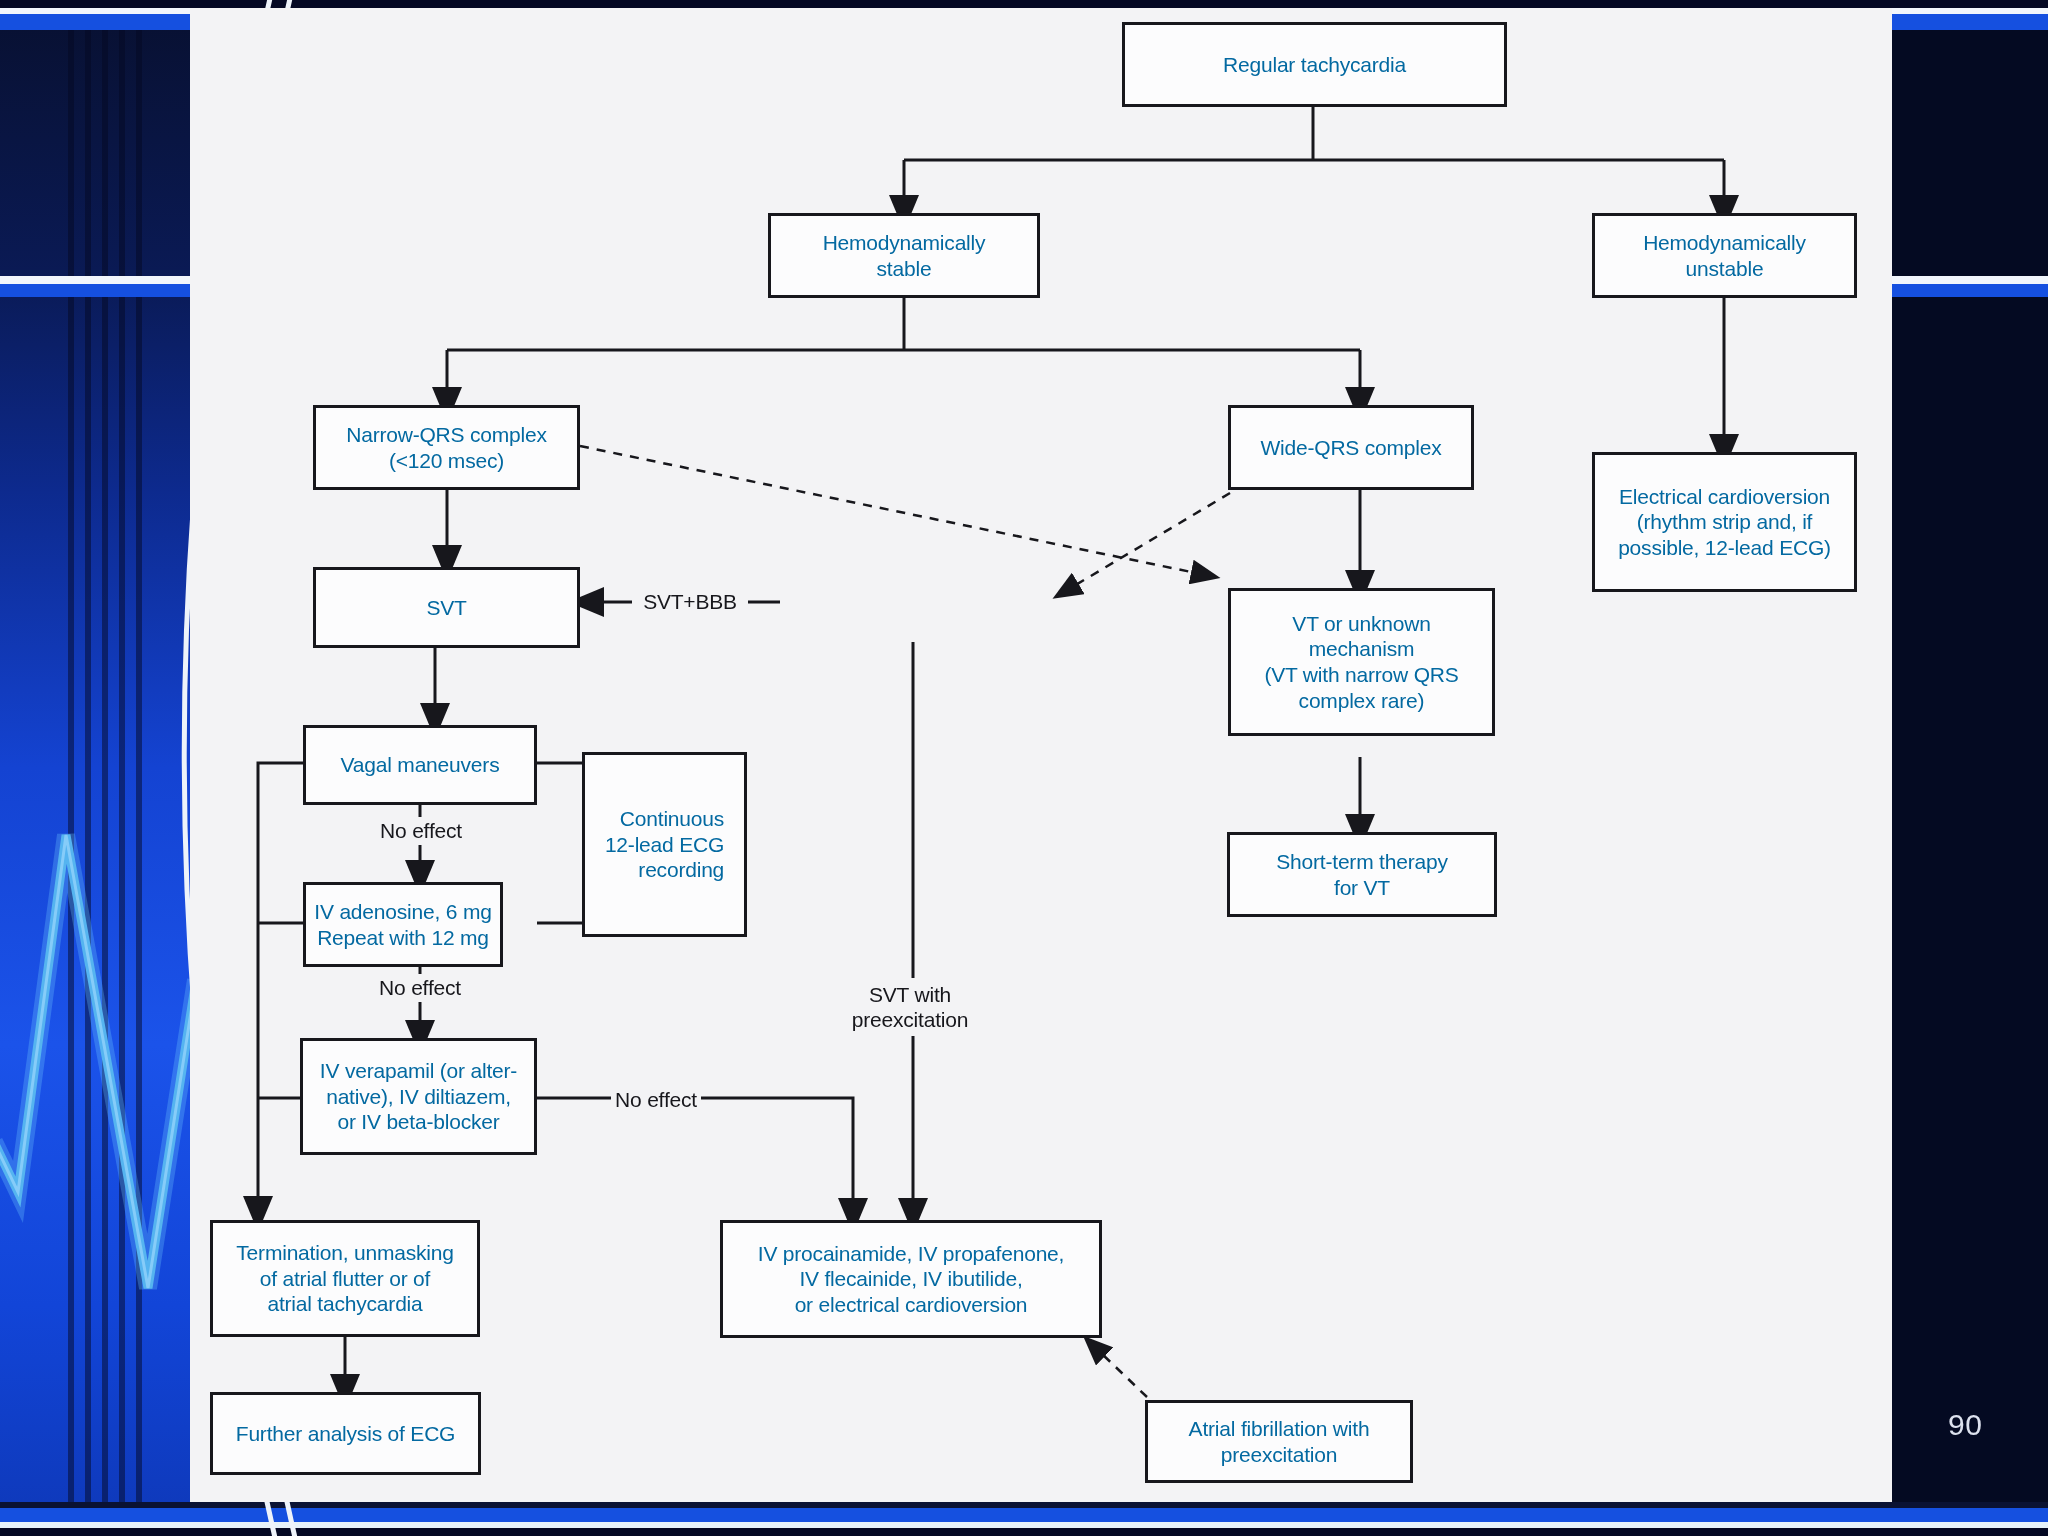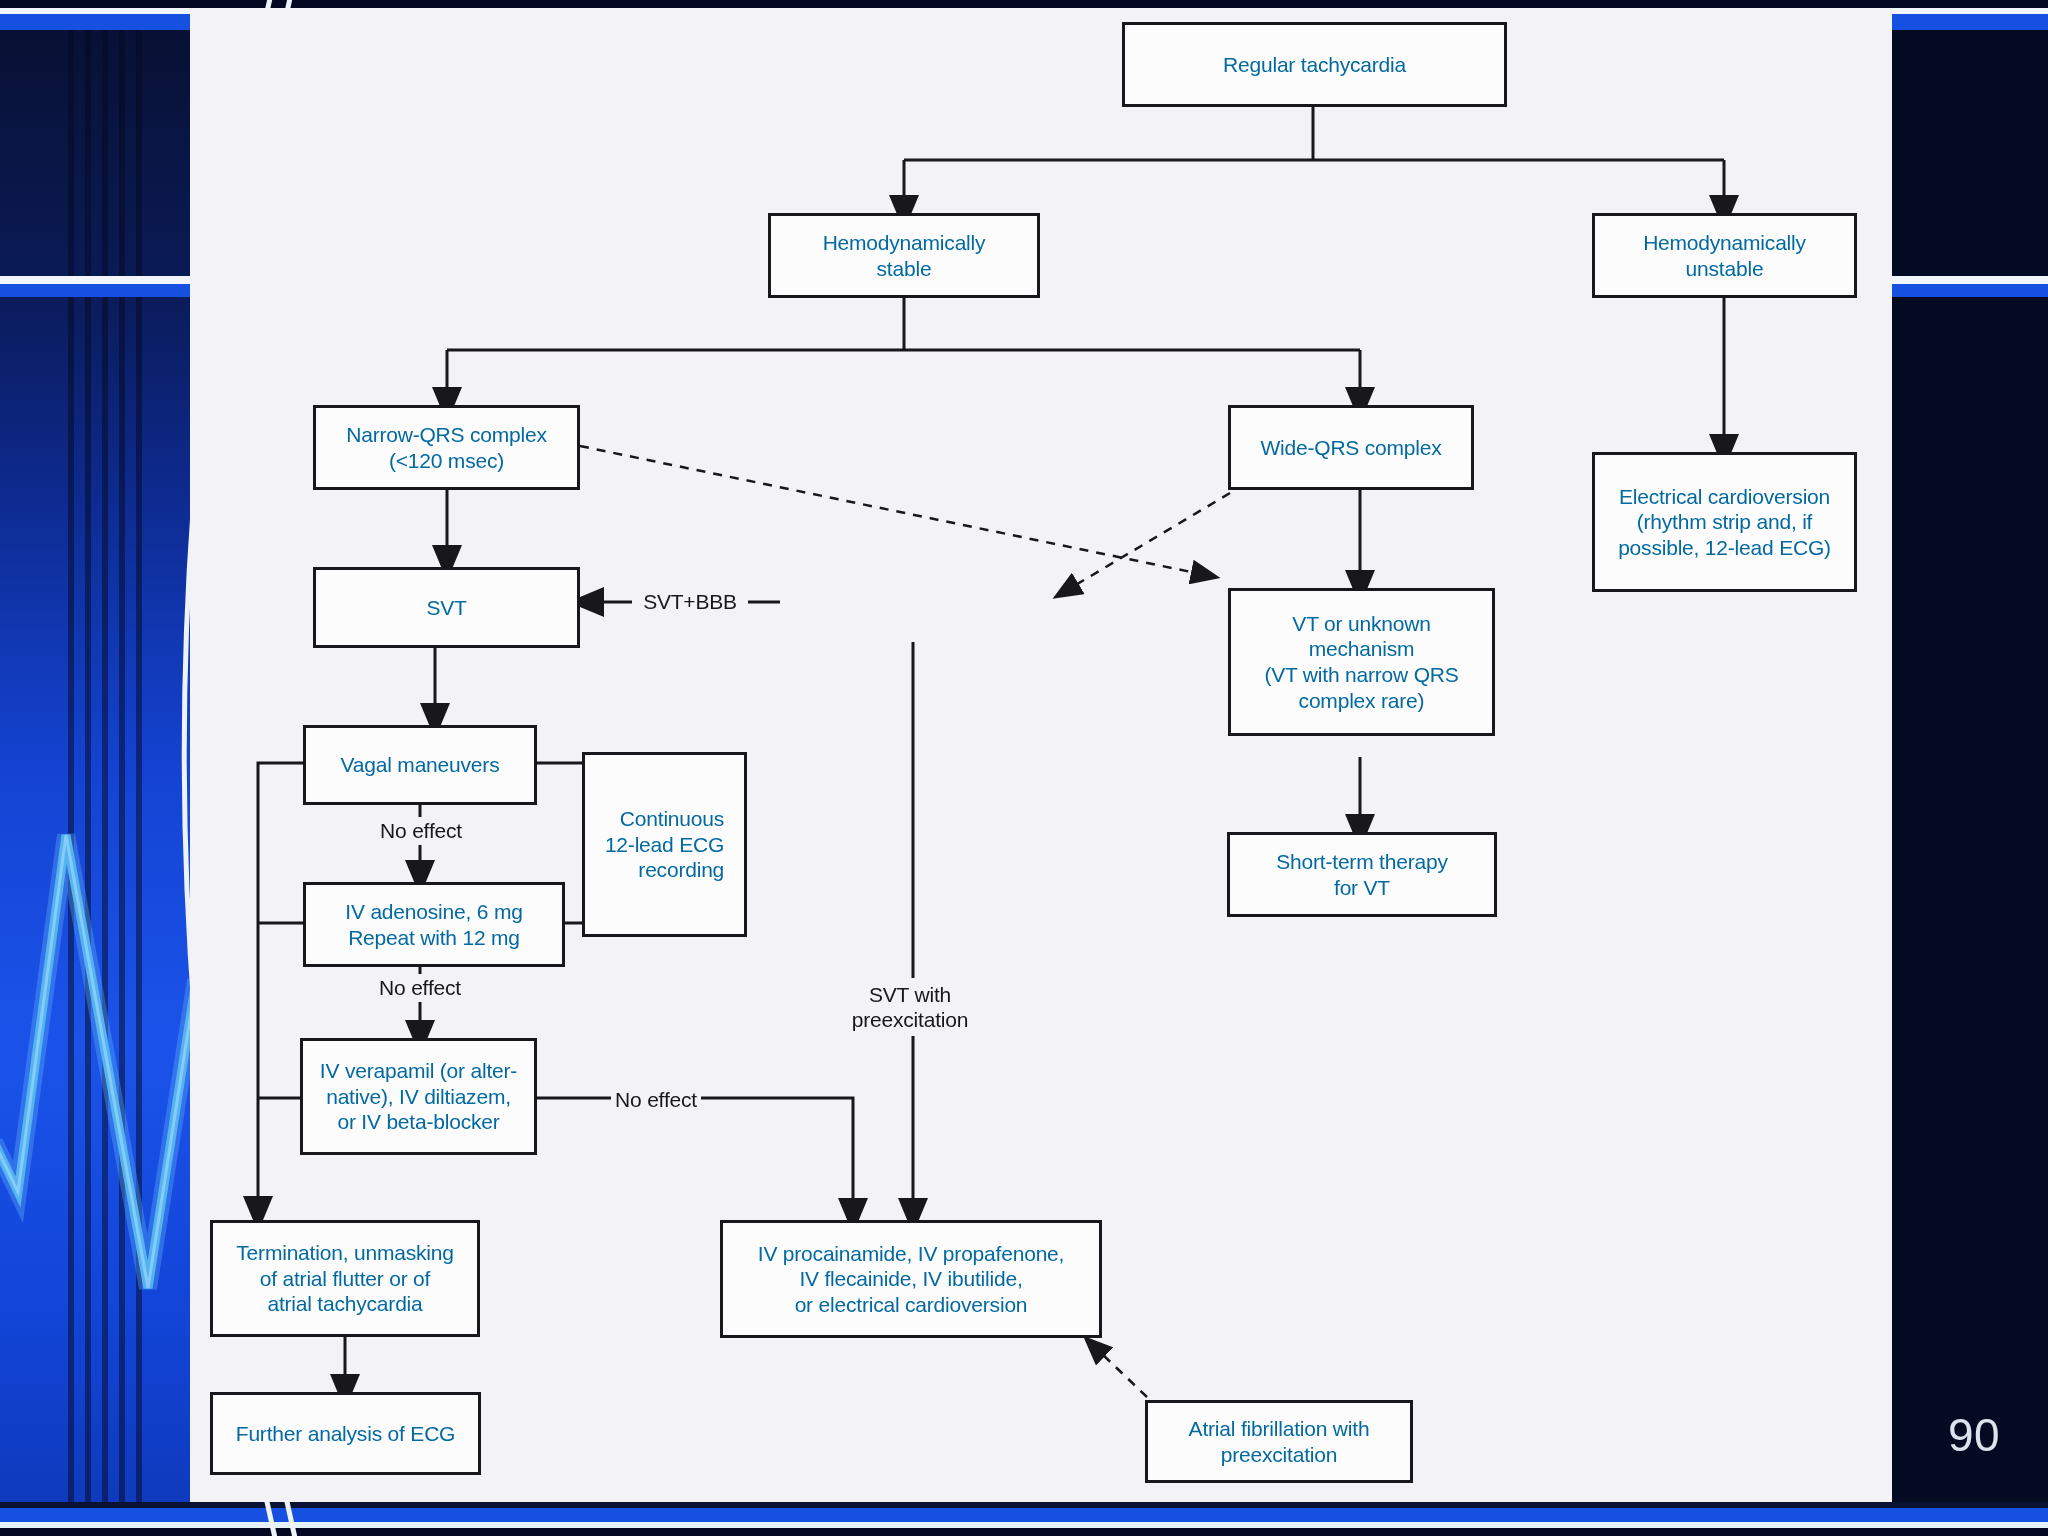--- a/index.html
+++ b/index.html
@@ -28,21 +28,21 @@
     color:#17171c;
     display:flex;align-items:center;justify-content:center;
     text-align:center;
     font-size:21px;line-height:1.2;
     white-space:pre-line;
     letter-spacing:-0.2px;
   }
   .pagenum{
     position:absolute;
     color:#dde2ee;
-    font-size:46px;
+    font-size:30px;
     letter-spacing:0.5px;
   }
 </style>
 </head>
 <body>
 
 <div class="slide">
 
   <svg class="bg" viewBox="0 0 2048 1536">
     <defs>
@@ -163,21 +163,21 @@
 mechanism
 (VT with narrow QRS
 complex rare)</div>
 
   <div class="box" style="left:303px;top:725px;width:234px;height:80px;">Vagal maneuvers</div>
 
   <div class="box" style="left:582px;top:752px;width:165px;height:185px;text-align:right;">Continuous
 12-lead ECG
 recording</div>
 
-  <div class="box" style="left:303px;top:882px;width:262px;height:85px;">IV adenosine, 6 mg
+  <div class="box" style="left:303px;top:882px;width:200px;height:85px;">IV adenosine, 6 mg
 Repeat with 12 mg</div>
 
   <div class="box" style="left:300px;top:1038px;width:237px;height:117px;">IV verapamil (or alter-
 native), IV diltiazem,
 or IV beta-blocker</div>
 
   <div class="box" style="left:1227px;top:832px;width:270px;height:85px;">Short-term therapy
 for VT</div>
 
   <div class="box" style="left:210px;top:1220px;width:270px;height:117px;">Termination, unmasking

